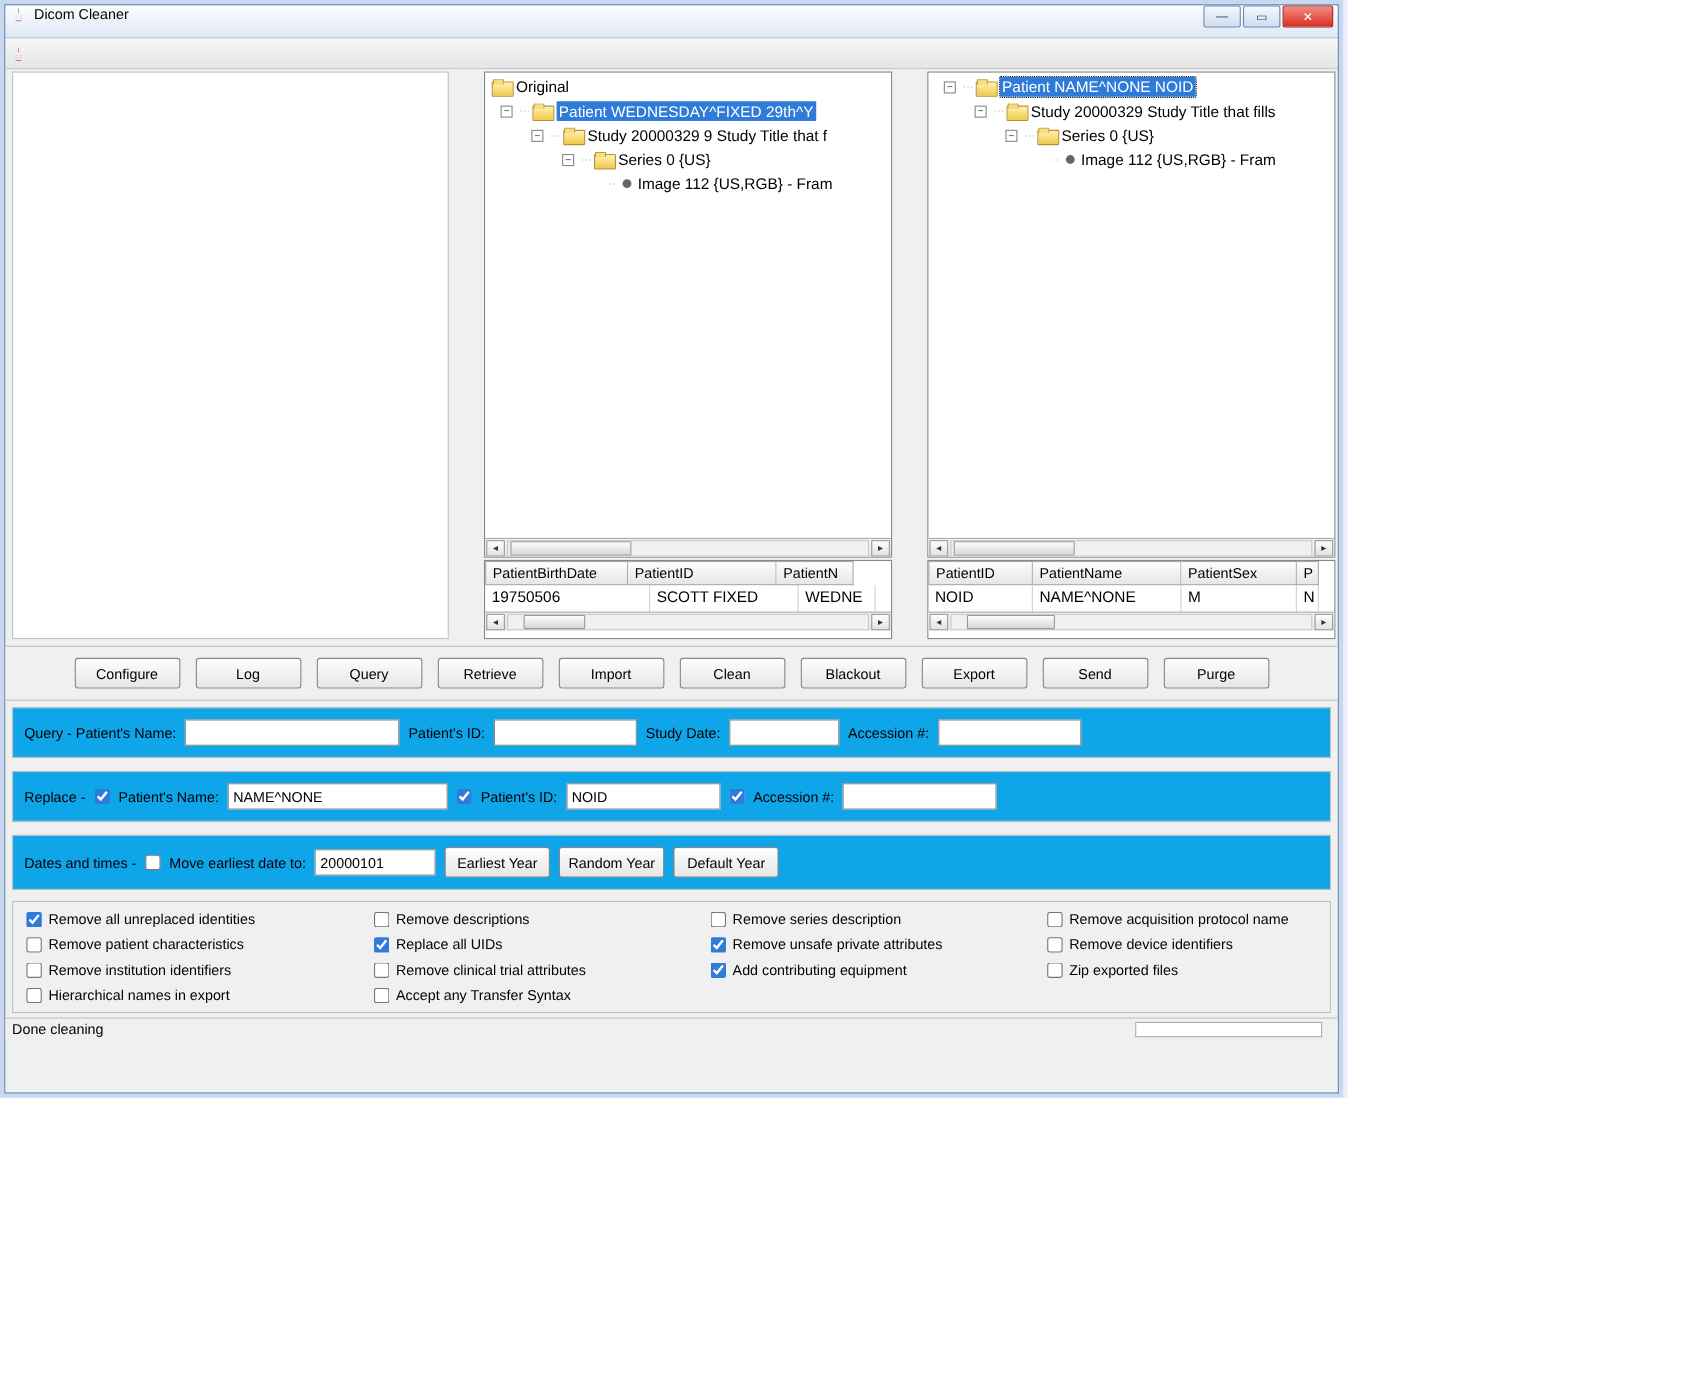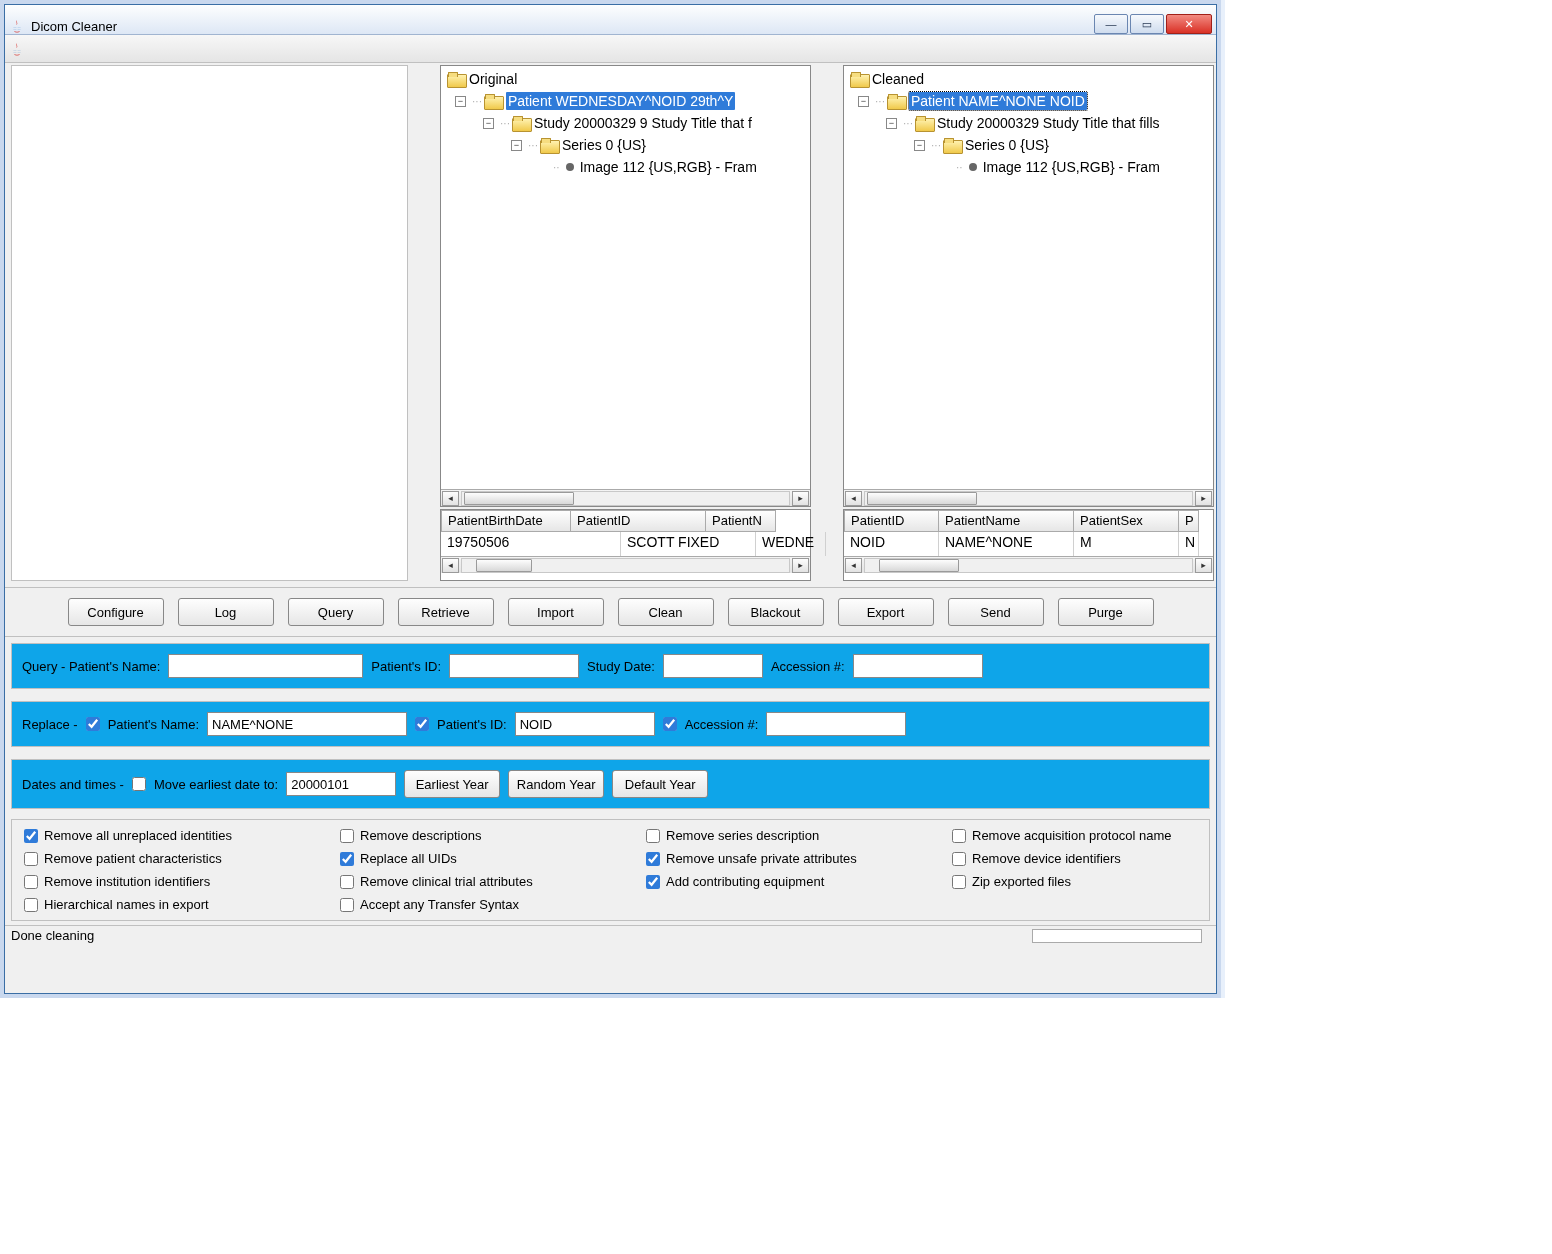--- a/index.html
+++ b/index.html
@@ -1,18 +1,18 @@
 <!DOCTYPE html>
 <html><head>
 <meta charset="utf-8">
 <style>
   * { box-sizing: border-box; margin: 0; padding: 0; }
   body { font-family: Tahoma, Geneva, sans-serif; font-size: 13px; background: #fff; }
   .window { width: 1213px; height: 990px; border: 1px solid #3a6ea5; background:#f0f0f0; display:flex; flex-direction:column; box-shadow: 0 0 0 4px #c9d8ee, 0 0 0 8px #e8f0fb; margin:4px;}
-  .titlebar { height:30px; background: linear-gradient(#fdfefe,#dde7f5); display:flex; align-items:flex-end; padding:0 4px; border-bottom:1px solid #a0b4d0;}
+  .titlebar { height:30px; background: linear-gradient(#fdfefe,#dde7f5); display:flex; align-items:flex-start; padding:0 4px; border-bottom:1px solid #a0b4d0;}
   .titlebar .java-icon { width:16px; height:16px; margin-right:6px; display:inline-flex;align-items:center;justify-content:center;}
   .titlebar .title { font-size:13px; color:#000;}
   .tb-spacer{flex:1}
   .win-btns{display:flex;gap:2px}
   .win-btn{width:34px;height:20px;border:1px solid #6a86b1;background:linear-gradient(#f6f9fd,#cfdcee);display:flex;align-items:center;justify-content:center;border-radius:2px;font-size:11px;color:#2a3b55;}
   .win-btn.close{background:linear-gradient(#f28b82,#d93025);color:#fff;width:46px;border-color:#a02018;}
   .smallbar {height:28px;background:linear-gradient(#f7f7f7,#e5e5e5);border-bottom:1px solid #c0c0c0;display:flex;align-items:center;padding-left:4px}
   .smallbar .java-icon{width:16px;height:16px}
   .content{flex:1;display:flex;flex-direction:column;background:#f0f0f0;min-height:0;}
   .panes-row{display:flex;height:520px;min-height:0;}
@@ -91,21 +91,21 @@
         <div class="tree-pane">
           <div class="tree-body">
             <div class="tree-row">
               <span class="folder"></span>
               <span>Original</span>
             </div>
             <div class="tree-row" style="padding-left:14px">
               <span class="expander">−</span>
               <span class="dotline">···</span>
               <span class="folder"></span>
-              <span class="sel">Patient WEDNESDAY^NOID 29th^Y</span>
+              <span class="sel">Patient WEDNESDAY^FIXED 29th^Y</span>
             </div>
             <div class="tree-row" style="padding-left:42px">
               <span class="expander">−</span>
               <span class="dotline">···</span>
               <span class="folder"></span>
               <span>Study 20000329 9 Study Title that f</span>
             </div>
             <div class="tree-row" style="padding-left:70px">
               <span class="expander">−</span>
               <span class="dotline">···</span>
@@ -126,41 +126,37 @@
             <div class="hs-btn">▸</div>
           </div>
         </div>
         <div class="table-pane">
           <div class="thead">
             <div class="th" style="width:130px">PatientBirthDate</div>
             <div class="th" style="width:135px">PatientID</div>
             <div class="th" style="width:70px">PatientN</div>
           </div>
           <div class="tbr">
-            <div class="td" style="width:180px">19750506</div>
+            <div class="td" style="width:150px">19750506</div>
             <div class="td" style="width:135px">SCOTT FIXED</div>
             <div class="td" style="width:70px">WEDNE</div>
           </div>
           <div class="hscroll">
             <div class="hs-btn">◂</div>
             <div class="hs-track">
                 <div class="hs-thumb" style="left:14px;width:56px"></div>
               </div>
             <div class="hs-btn">▸</div>
           </div>
         </div>
       </div>
 
       <div class="tree-col">
         <div class="tree-pane">
           <div class="tree-body">
-            <div class="tree-row">
-              <span class="folder"></span>
-              <span>Cleaned</span>
-            </div>
             <div class="tree-row" style="padding-left:14px">
               <span class="expander">−</span>
               <span class="dotline">···</span>
               <span class="folder"></span>
               <span class="sel focus">Patient NAME^NONE NOID</span>
             </div>
             <div class="tree-row" style="padding-left:42px">
               <span class="expander">−</span>
               <span class="dotline">···</span>
               <span class="folder"></span>

